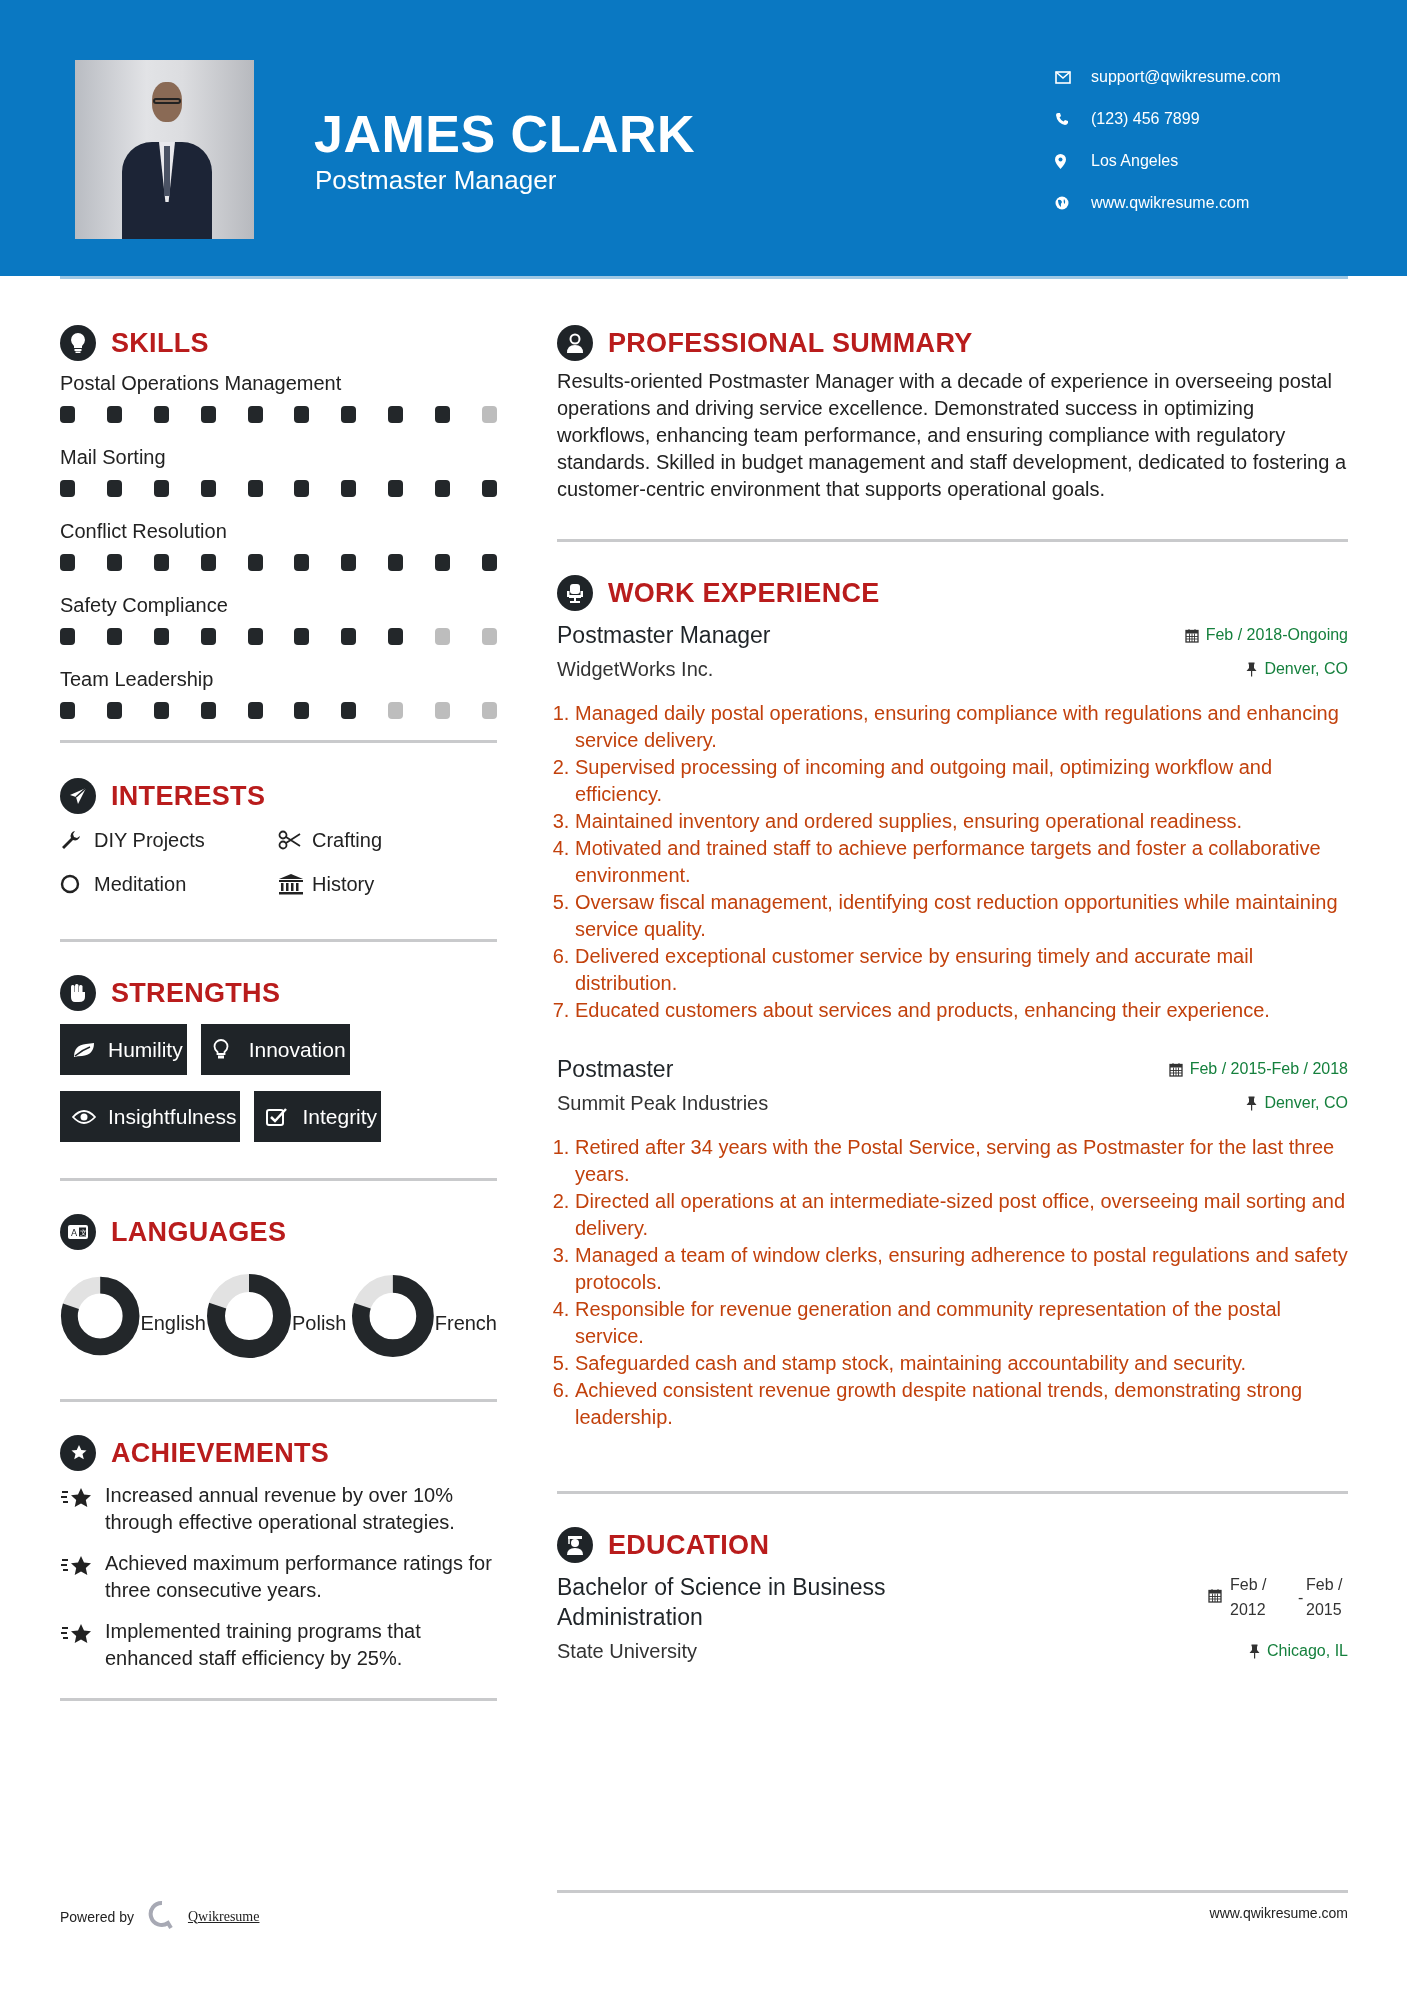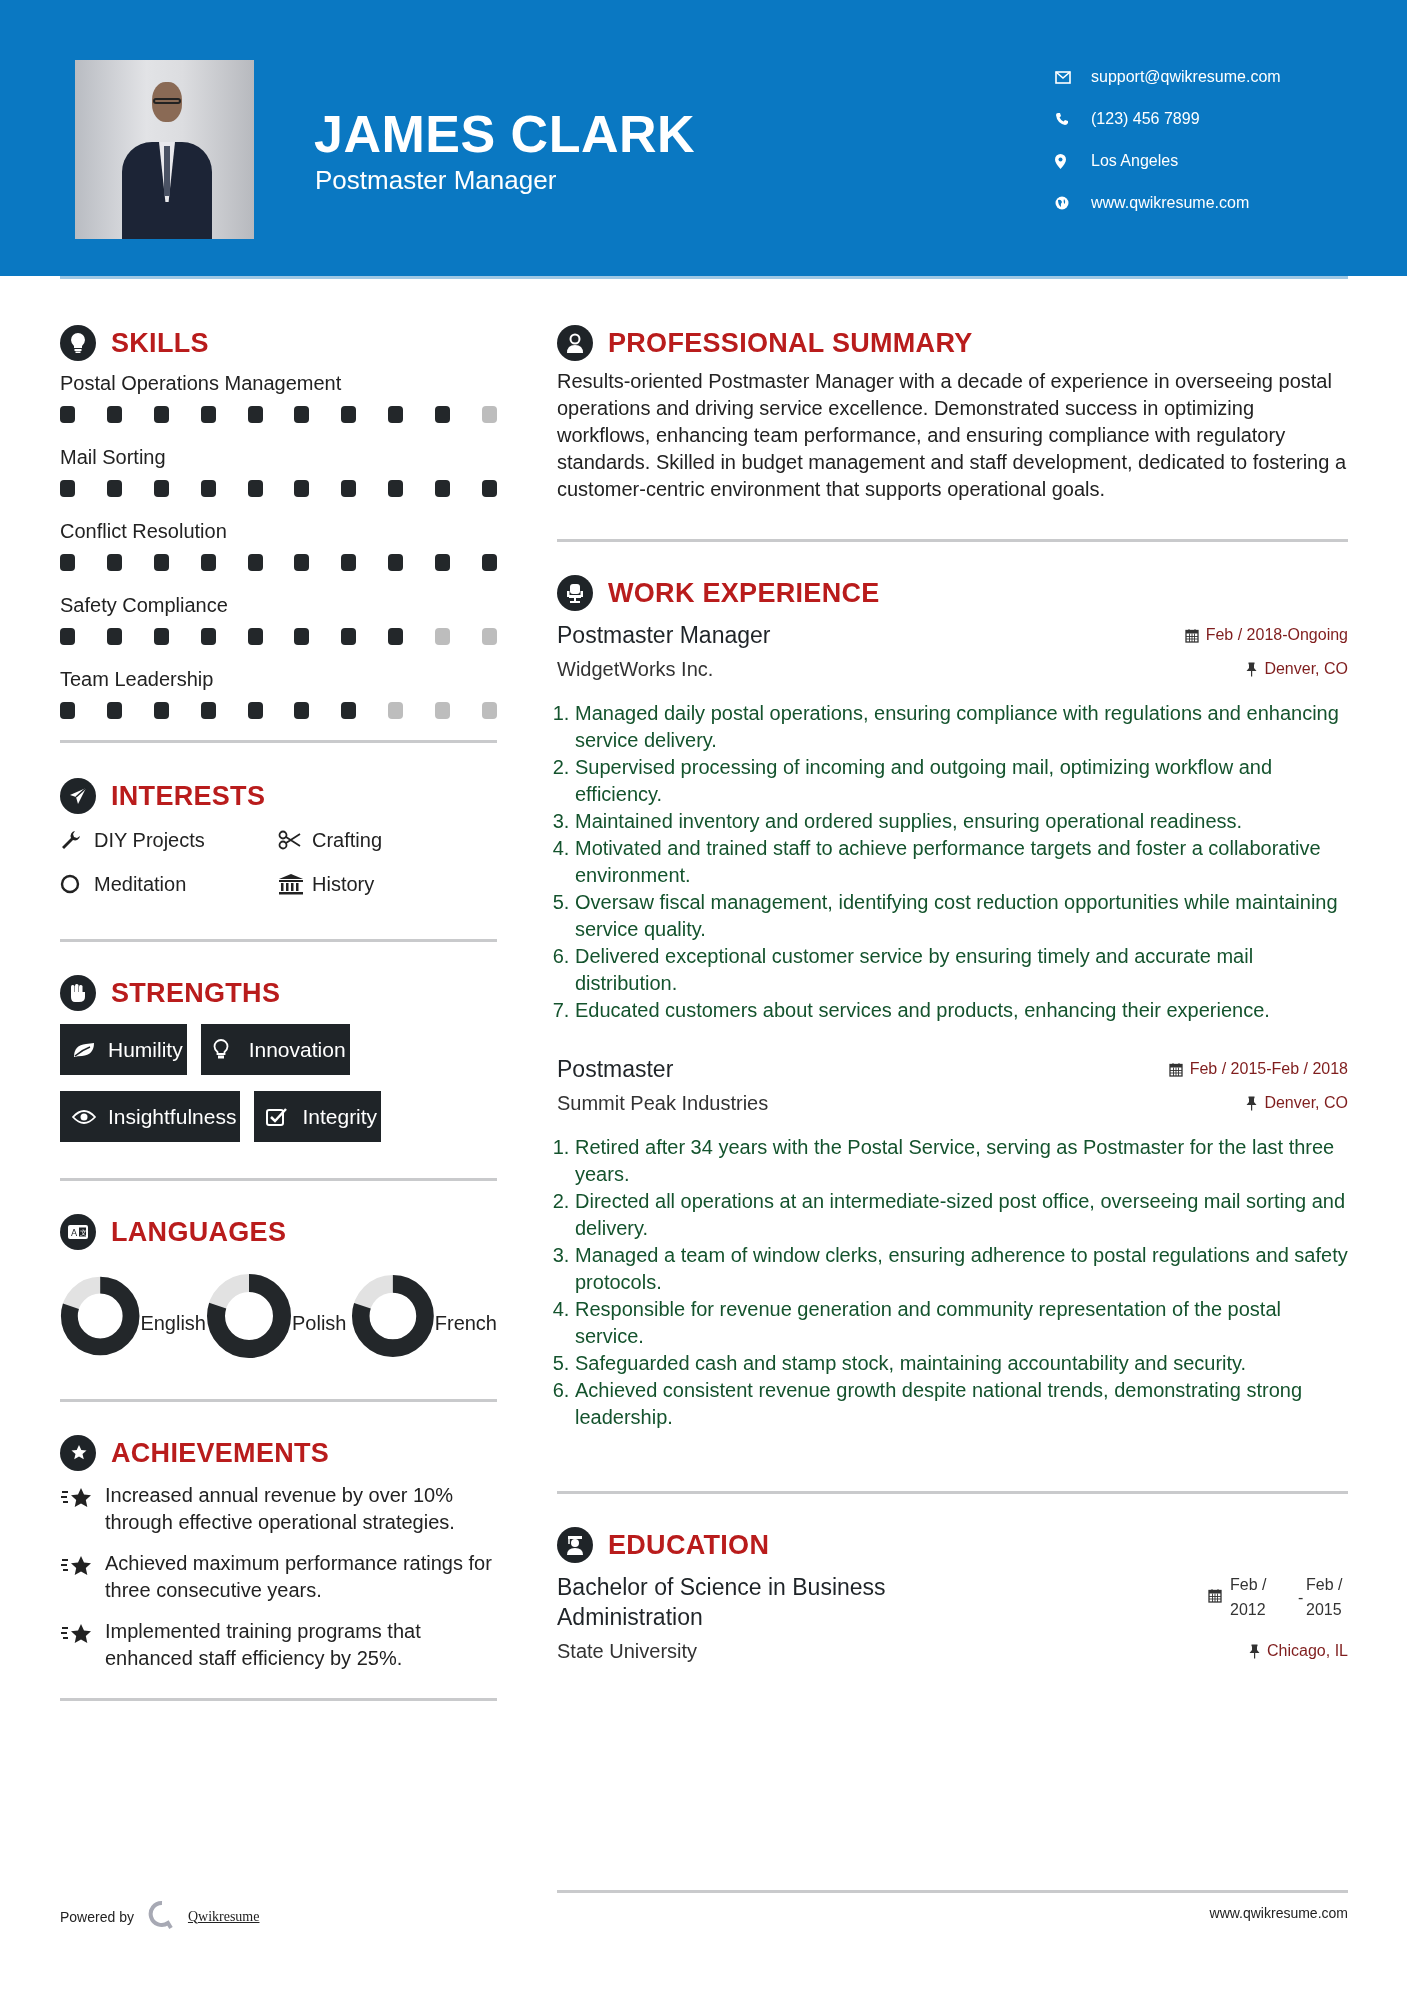--- a/index.html
+++ b/index.html
@@ -50,23 +50,23 @@
 
   .ach-item { display: flex; align-items: flex-start; margin-bottom: 14px; }
   .ach-item .ic { width: 45px; padding-top: 4px; flex: none; }
   .ach-text { font-size: 20px; line-height: 27px; color: #222; }
 
   .summary { font-size: 20px; line-height: 27px; color: #222; }
 
   .job-row { display: flex; justify-content: space-between; align-items: center; }
   .job-title { font-size: 23px; color: #1f2428; }
   .job-company { font-size: 20px; color: #333; }
-  .meta { font-size: 16px; color: #7f1d1d; display: inline-flex; align-items: center; }
+  .meta { font-size: 16px; color: #15803d; display: inline-flex; align-items: center; }
   .meta .ic { margin-right: 7px; display: inline-flex; }
-  ol.bullets { margin-top: 14px; padding-left: 18px; font-size: 20px; line-height: 27px; color: #14532d; }
+  ol.bullets { margin-top: 14px; padding-left: 18px; font-size: 20px; line-height: 27px; color: #c2410c; }
   ol.bullets li { padding-left: 0; }
 
   .edu-date { display: flex; align-items: center; font-size: 16px; line-height: 25px; color: #333; }
   .edu-date .col { width: 76px; }
 
   .footer-left { position: absolute; left: 60px; top: 1900px; display: flex; align-items: center; font-size: 14px; }
   .footer-left .qlogo { margin: 0 12px 0 14px; }
   .footer-left a { color: #222; text-decoration: underline; font-family: Liberation Serif, serif; }
   .footer-right { position: absolute; right: 59px; top: 1905px; font-size: 14px; color: #222; }
   .footer-rule { position: absolute; left: 557px; top: 1890px; width: 791px; height: 3px; background: #c9cacc; }

